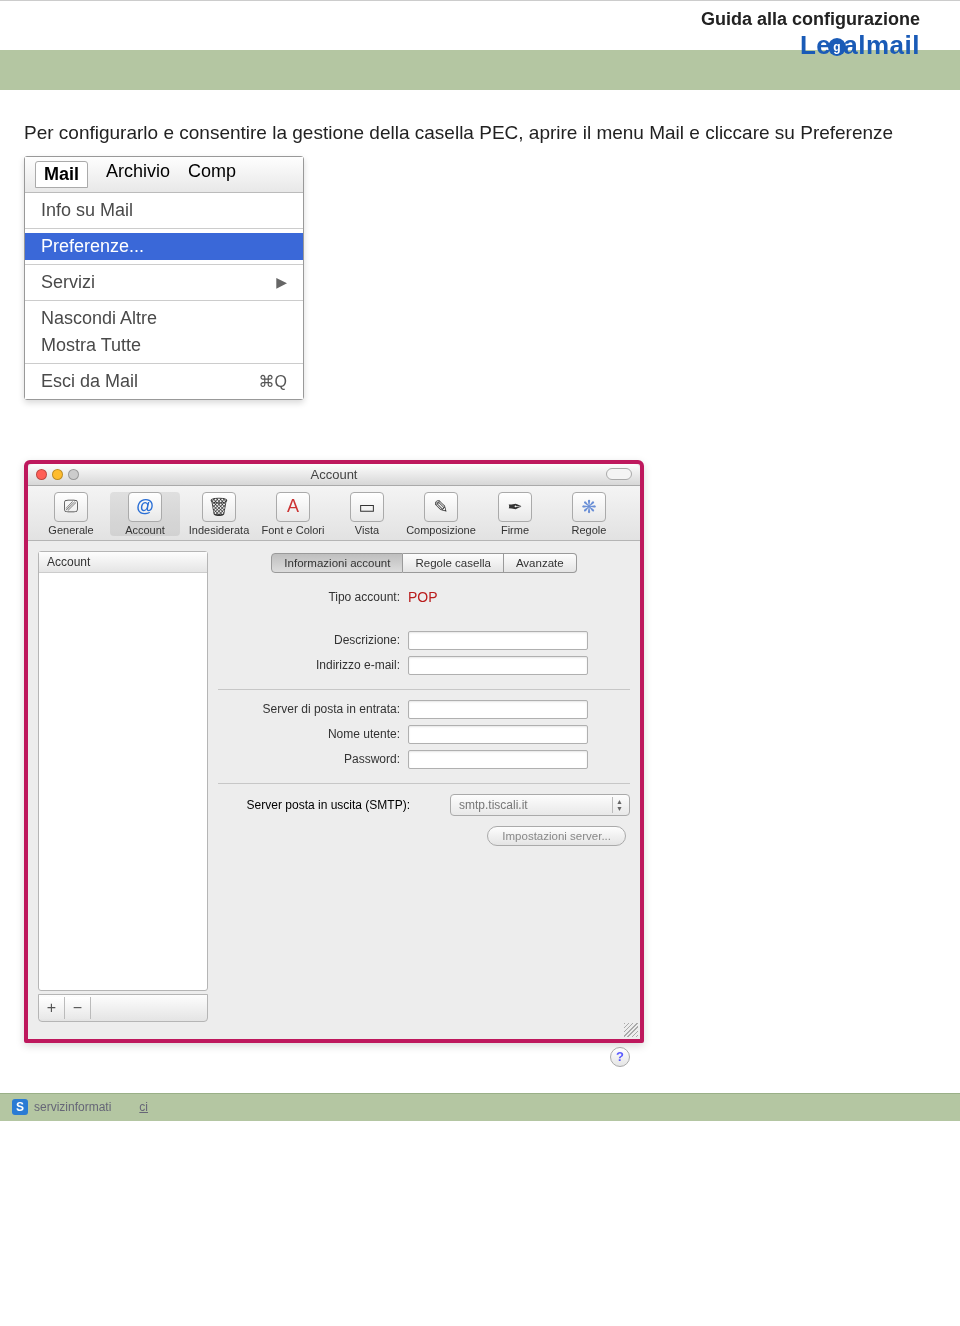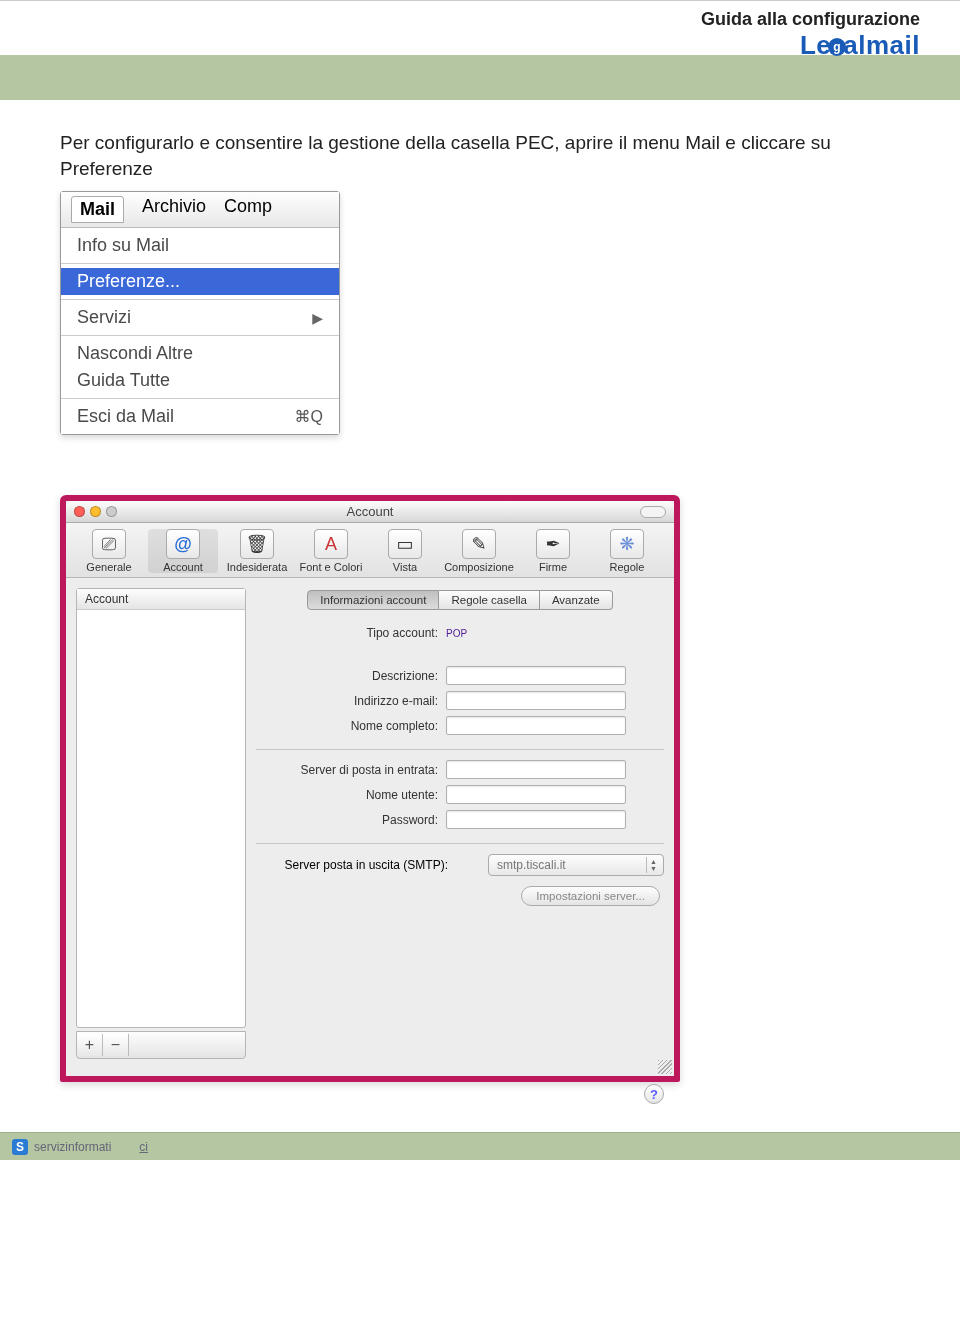--- a/index.html
+++ b/index.html
@@ -3,42 +3,42 @@
 <meta charset="utf-8">
 <style>
   * { box-sizing: border-box; }
   body {
     margin: 0;
     font-family: "Lucida Grande", Arial, sans-serif;
     background: #fff;
     width: 960px;
   }
   .header-band {
-    height: 100px;
+    height: 90px;
     background: linear-gradient(to bottom, #fff 0%, #fff 55%, #b4c6a2 55%, #b4c6a2 100%);
     border-top: 1px solid #ccc;
     position: relative;
   }
   .header-title {
     position: absolute;
     right: 40px;
     top: 8px;
     text-align: right;
   }
   .guide-title { font-weight: bold; font-size: 18px; color: #222; }
   .logo {
     font-size: 26px; font-weight: bold; color: #1a5bb7;
     letter-spacing: 0.5px;
   }
   .logo .g-ball {
     display:inline-block; width:18px; height:18px; border-radius:50%;
     background:#1a5bb7; color:#fff; font-size:12px; line-height:18px;
     text-align:center; vertical-align:middle; margin:0 -3px;
   }
-  .content { padding: 30px 40px 10px 60px; }
+  .content { padding: 30px 40px 10px 24px; }
   .para { font-size: 19px; color: #222; line-height: 1.35; margin: 0 0 10px 0; }
   
   .mac-menu {
     width: 280px;
     border: 1px solid #999;
     border-radius: 3px;
     background: linear-gradient(#f7f7f7,#eee);
     font-size: 18px;
     box-shadow: 0 3px 6px rgba(0,0,0,0.15);
     margin-bottom: 60px;
@@ -52,21 +52,21 @@
   .mac-menu-bar .active { background:#fff; padding:2px 8px; border:1px solid #aaa; border-radius:3px 3px 0 0; font-weight:bold;}
   .menu-body { background: #fff; padding: 4px 0; }
   .menu-item { padding: 3px 16px; display:flex; justify-content:space-between; align-items:center; color:#4a4a4a;}
   .menu-item.selected { background:#3a68d8; color:#fff; }
   .menu-sep { border-top:1px solid #ccc; margin:4px 0; }
   .shortcut { font-size:16px; color:#555; }
   .submenu-arrow { font-size:14px; color:#666;}
   
   .mac-window {
     width: 620px;
-    border: 6px solid #be185d;
+    border: 4px solid #be185d;
     border-radius: 6px 6px 2px 2px;
     background: #ededed;
     box-shadow: 0 3px 8px rgba(0,0,0,0.15);
     font-size: 12px;
     margin-top: 0;
     position: relative;
   }
   .titlebar {
     height: 22px;
     background: linear-gradient(#fdfdfd,#d7d7d7);
@@ -126,21 +126,21 @@
   .seg {
     padding:3px 12px; background:linear-gradient(#fdfdfd,#e4e4e4);
     border:1px solid #9a9a9a; font-size:11.5px; color:#333;
   }
   .seg:first-child{border-radius:4px 0 0 4px;}
   .seg:last-child{border-right:1px solid #9a9a9a; border-radius:0 4px 4px 0;}
   .seg + .seg { border-left:none; }
   .seg.active{ background:linear-gradient(#bfbfbf,#dcdcdc); }
   .form-row { display:flex; align-items:center; margin:6px 0; }
   .form-row label { width:190px; text-align:right; padding-right:8px; color:#333; font-size:12px;}
-  .form-row .val { font-size:10px; color:#4c1d95; }
+  .form-row .val { font-size:14px; color:#b91c1c; }
   .txt {
     flex:1; max-width:180px; height:19px; border:1px solid #b0b0b0;
     border-radius:2px; background:#fff; box-shadow: inset 0 1px 2px rgba(0,0,0,0.1);
   }
   .hr { border-top:1px solid #c7c7c7; margin:14px 0 10px 0;}
   .smtp-row { display:flex; align-items:center; margin-top:6px;gap:32px;}
   .smtp-row label{ width:200px; text-align:right; padding-right:8px; font-size:12px;}
   .combo {
     flex:1; max-width:190px; height:22px; border:1px solid #aaa; border-radius:4px;
     background:linear-gradient(#fdfdfd,#e8e8e8); display:flex; align-items:center;
@@ -201,21 +201,21 @@
       <div class="menu-sep"></div>
       <div class="menu-item">
           <span>Servizi</span>
           <span class="submenu-arrow">▶</span>
         </div>
       <div class="menu-sep"></div>
       <div class="menu-item">
           <span>Nascondi Altre</span>
         </div>
       <div class="menu-item">
-          <span>Guida Tutte</span>
+          <span>Mostra Tutte</span>
         </div>
       <div class="menu-sep"></div>
       <div class="menu-item">
           <span>Esci da Mail</span>
           <span class="shortcut">⌘Q</span>
         </div>
     </div>
   </div>
 
 
@@ -266,24 +266,20 @@
         </div>
         <div style="height:14px;"></div>
         <div class="form-row">
           <label>Descrizione:</label>
           <div class="txt"></div>
         </div>
         <div class="form-row">
           <label>Indirizzo e-mail:</label>
           <div class="txt"></div>
         </div>
-        <div class="form-row">
-          <label>Nome completo:</label>
-          <div class="txt"></div>
-        </div>
         <div class="hr"></div>
         <div class="form-row">
           <label>Server di posta in entrata:</label>
           <div class="txt"></div>
         </div>
         <div class="form-row">
           <label>Nome utente:</label>
           <div class="txt"></div>
         </div>
         <div class="form-row">

